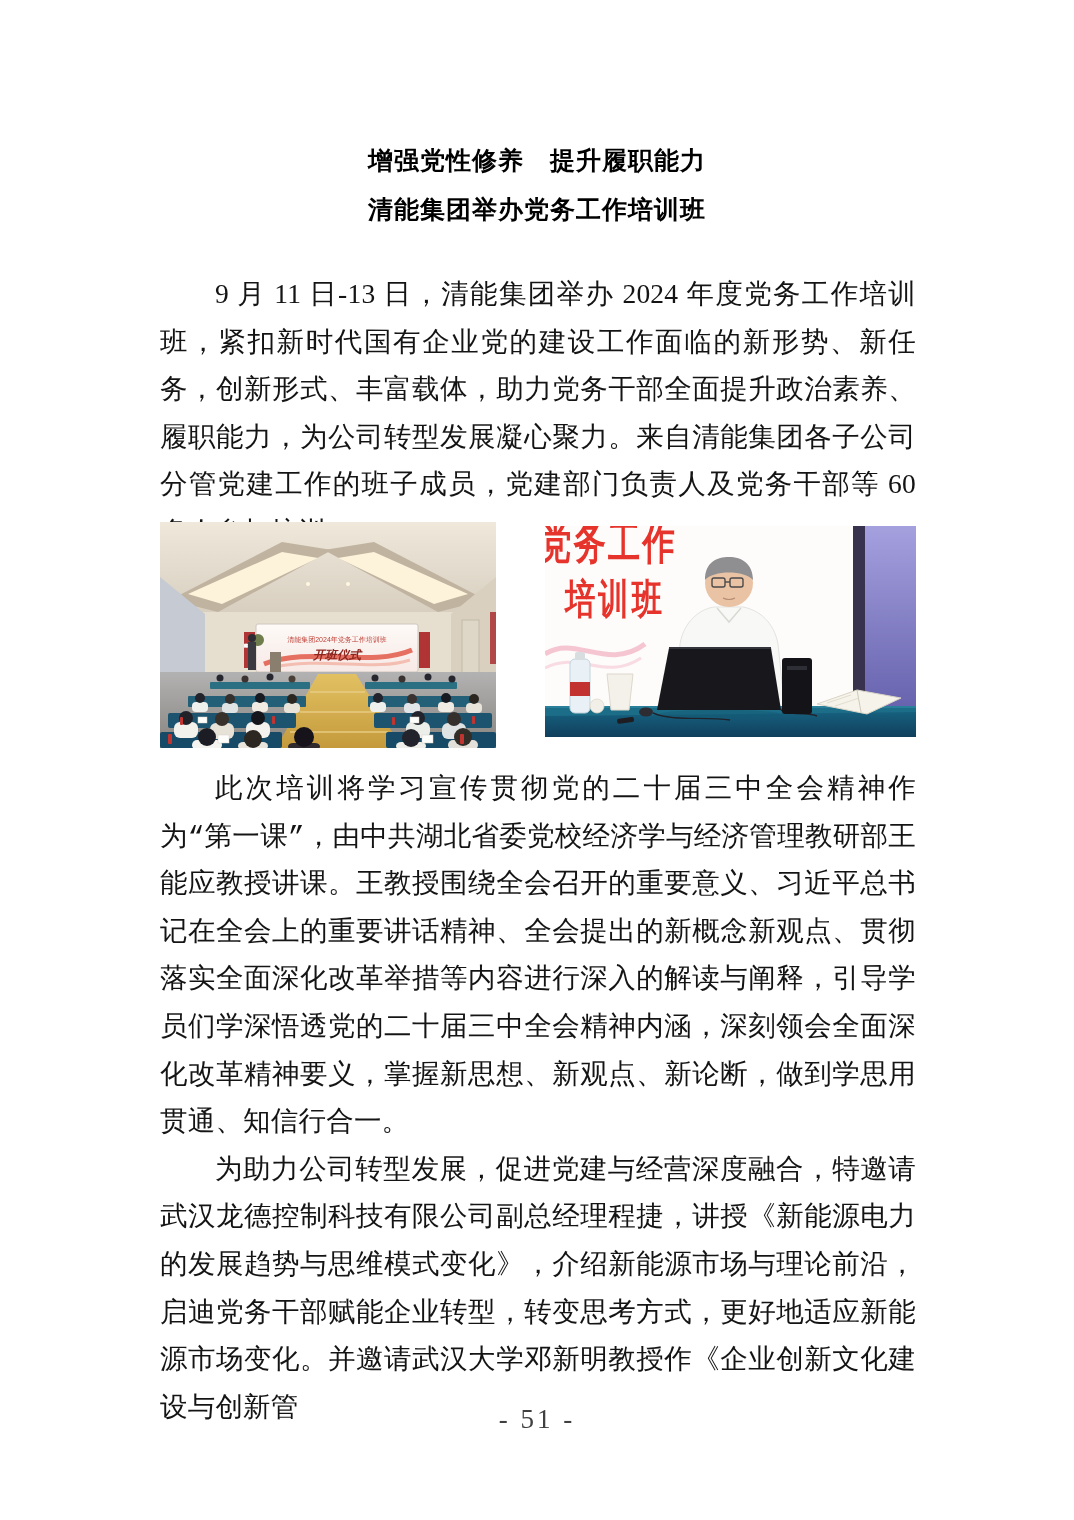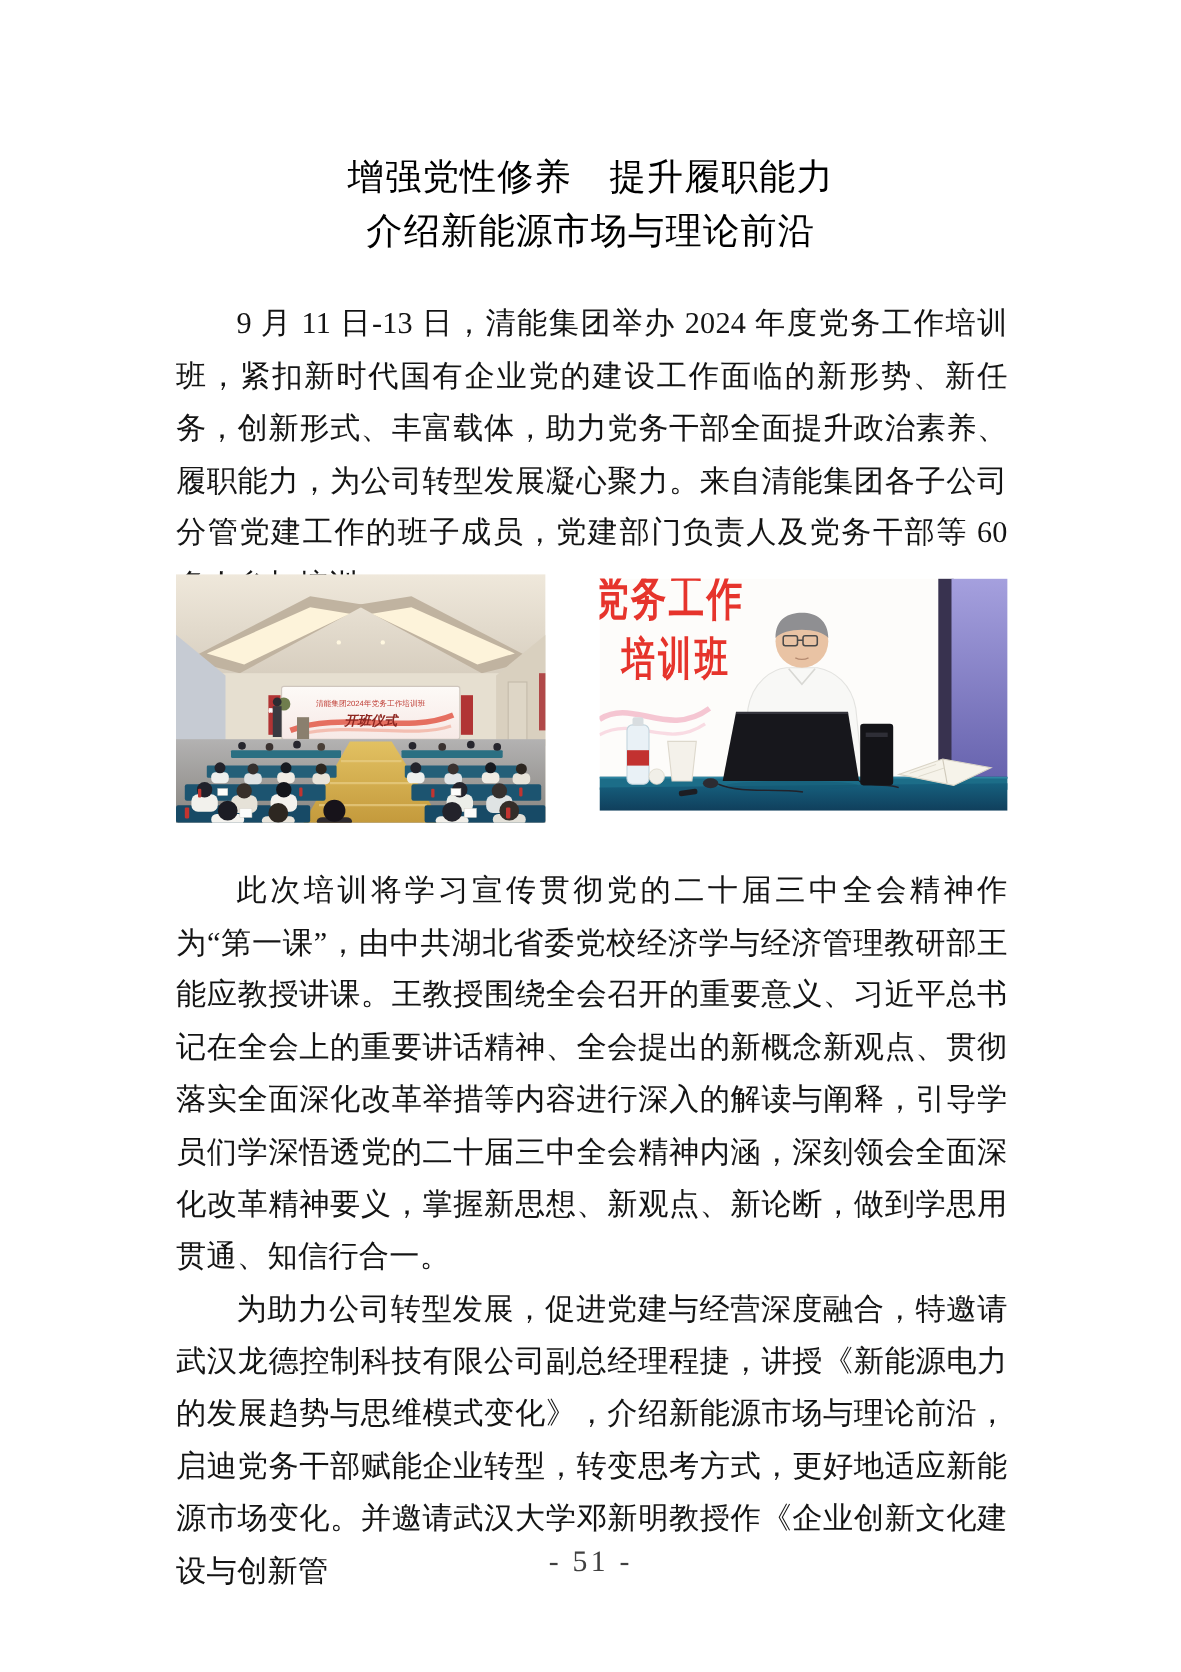--- a/index.html
+++ b/index.html
@@ -4,51 +4,51 @@
 <style>
   html,body{margin:0;padding:0;background:#ffffff;}
   .page{
     position:relative;width:1074px;height:1520px;background:#ffffff;
     font-family:"Liberation Serif","DejaVu Serif",serif;color:#141414;
     overflow:hidden;margin:0 auto;
   }
   .title-block{
     position:absolute;top:136px;left:0;width:100%;text-align:center;
     font-family:"Liberation Sans","DejaVu Sans",sans-serif;
-    font-weight:400;font-size:33px;line-height:49px;letter-spacing:1px;color:#000;
+    font-weight:700;font-size:25px;line-height:49px;letter-spacing:1px;color:#000;
   }
   .body-block{
     position:absolute;left:160px;width:756px;
     font-size:27.5px;line-height:47.6px;text-align:justify;
     letter-spacing:0.2px;
   }
   .body-block p{margin:0;text-indent:2em;}
   .block-1{top:270px;}
-  .block-2{top:785px;}
+  .block-2{top:766px;font-family:Liberation Mono, monospace;}
   .photo-row{
     position:absolute;top:522px;left:160px;width:756px;height:226px;
     display:flex;justify-content:space-between;align-items:flex-start;
   }
   .photo{display:block;}
   .photo-left{width:336px;height:226px;}
   .photo-right{width:371px;height:211px;margin-top:4px;}
   .page-number{
     position:absolute;top:1404px;left:0;width:100%;text-align:center;
     font-size:27px;letter-spacing:3px;color:#404040;
   }
   svg{display:block;}
 </style>
 </head>
 <body>
 
 <div class="page">
 
   <div class="title-block">
     <div>增强党性修养　提升履职能力</div>
-    <div>介绍新能源市场与理论前沿</div>
+    <div>清能集团举办党务工作培训班</div>
   </div>
 
   <div class="body-block block-1">
     <p>9 月 11 日-13 日，清能集团举办 2024 年度党务工作培训班，紧扣新时代国有企业党的建设工作面临的新形势、新任务，创新形式、丰富载体，助力党务干部全面提升政治素养、履职能力，为公司转型发展凝心聚力。来自清能集团各子公司分管党建工作的班子成员，党建部门负责人及党务干部等 60 多人参加培训。</p>
   </div>
 
   <div class="photo-row">
 
     <svg class="photo photo-left" viewBox="0 0 336 226" preserveAspectRatio="none" xmlns="http://www.w3.org/2000/svg">
       <defs>

